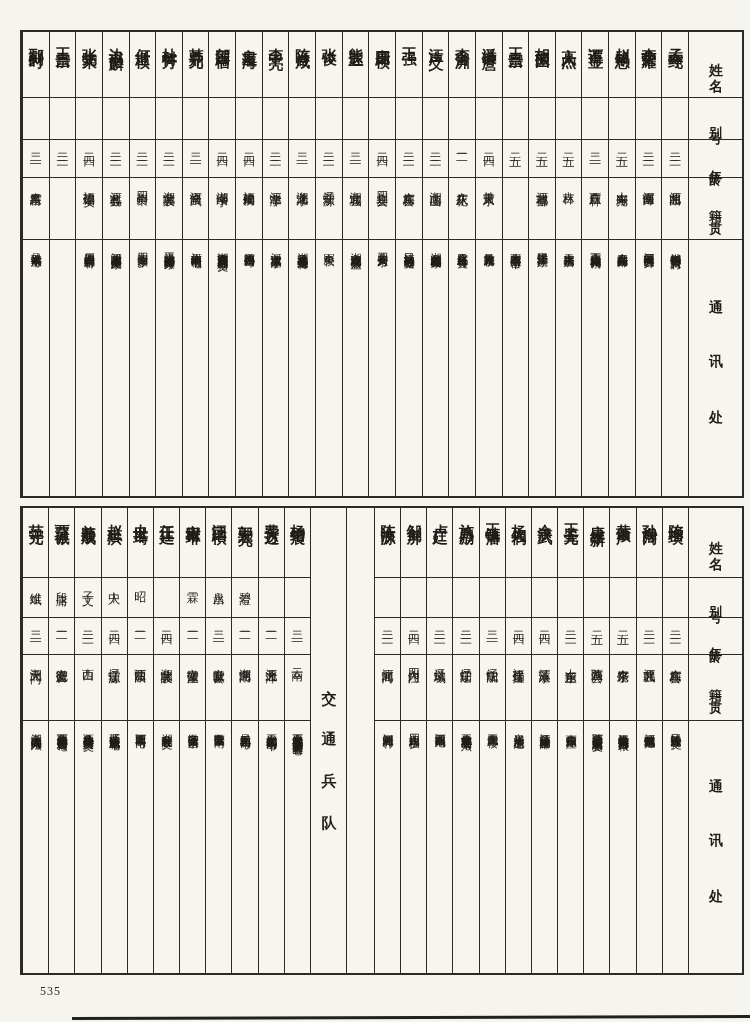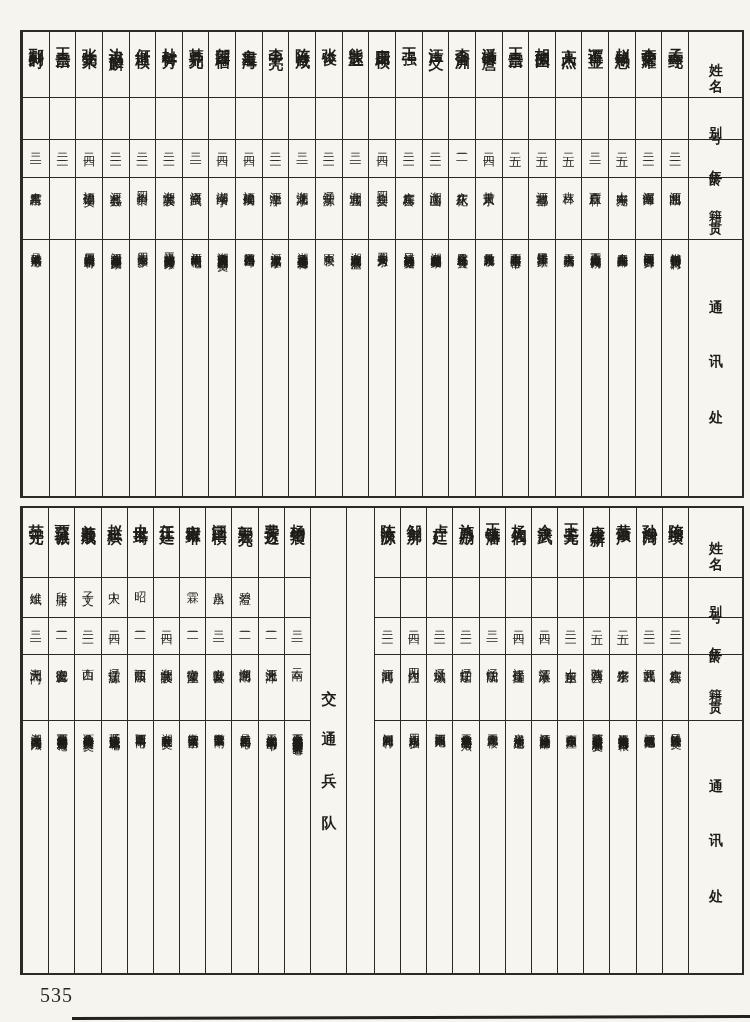--- a/index.html
+++ b/index.html
@@ -63,21 +63,21 @@
   .hcell:last-child{border-bottom:none;}
   .h-name{font-size:14px;letter-spacing:16px;}
   .h-alias{font-size:13px;letter-spacing:6px;}
   .h-age{font-size:13px;letter-spacing:2px;}
   .h-native{font-size:13px;letter-spacing:12px;}
   .h-addr{font-size:14px;letter-spacing:56px;}
   .hcell .vt{padding-top:6px;}
 
   .page-number{
     position:absolute;left:40px;top:984px;
-    font-size:20px;letter-spacing:1px;color:#2a2823;
+    font-size:12px;letter-spacing:1px;color:#2a2823;
   }
   .scan-edge{
     position:absolute;left:72px;right:0;top:1016px;height:3px;
     background:#23211d;transform:rotate(-0.15deg);
   }
 </style>
 </head>
 <body>
 
 <div class="page">

